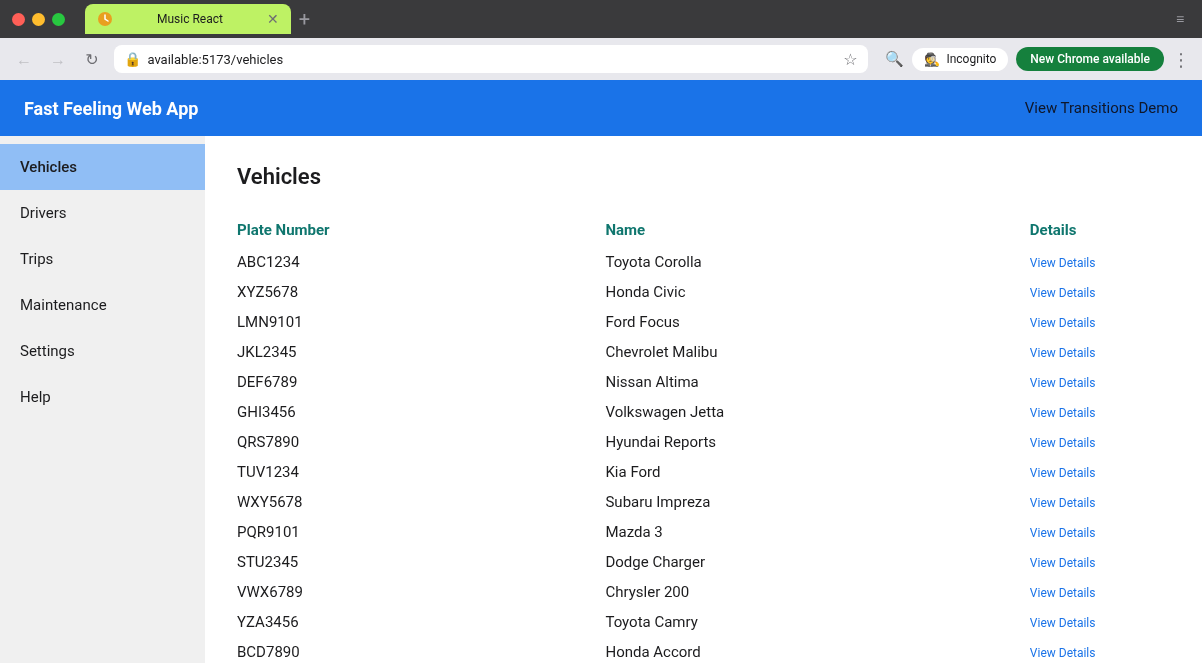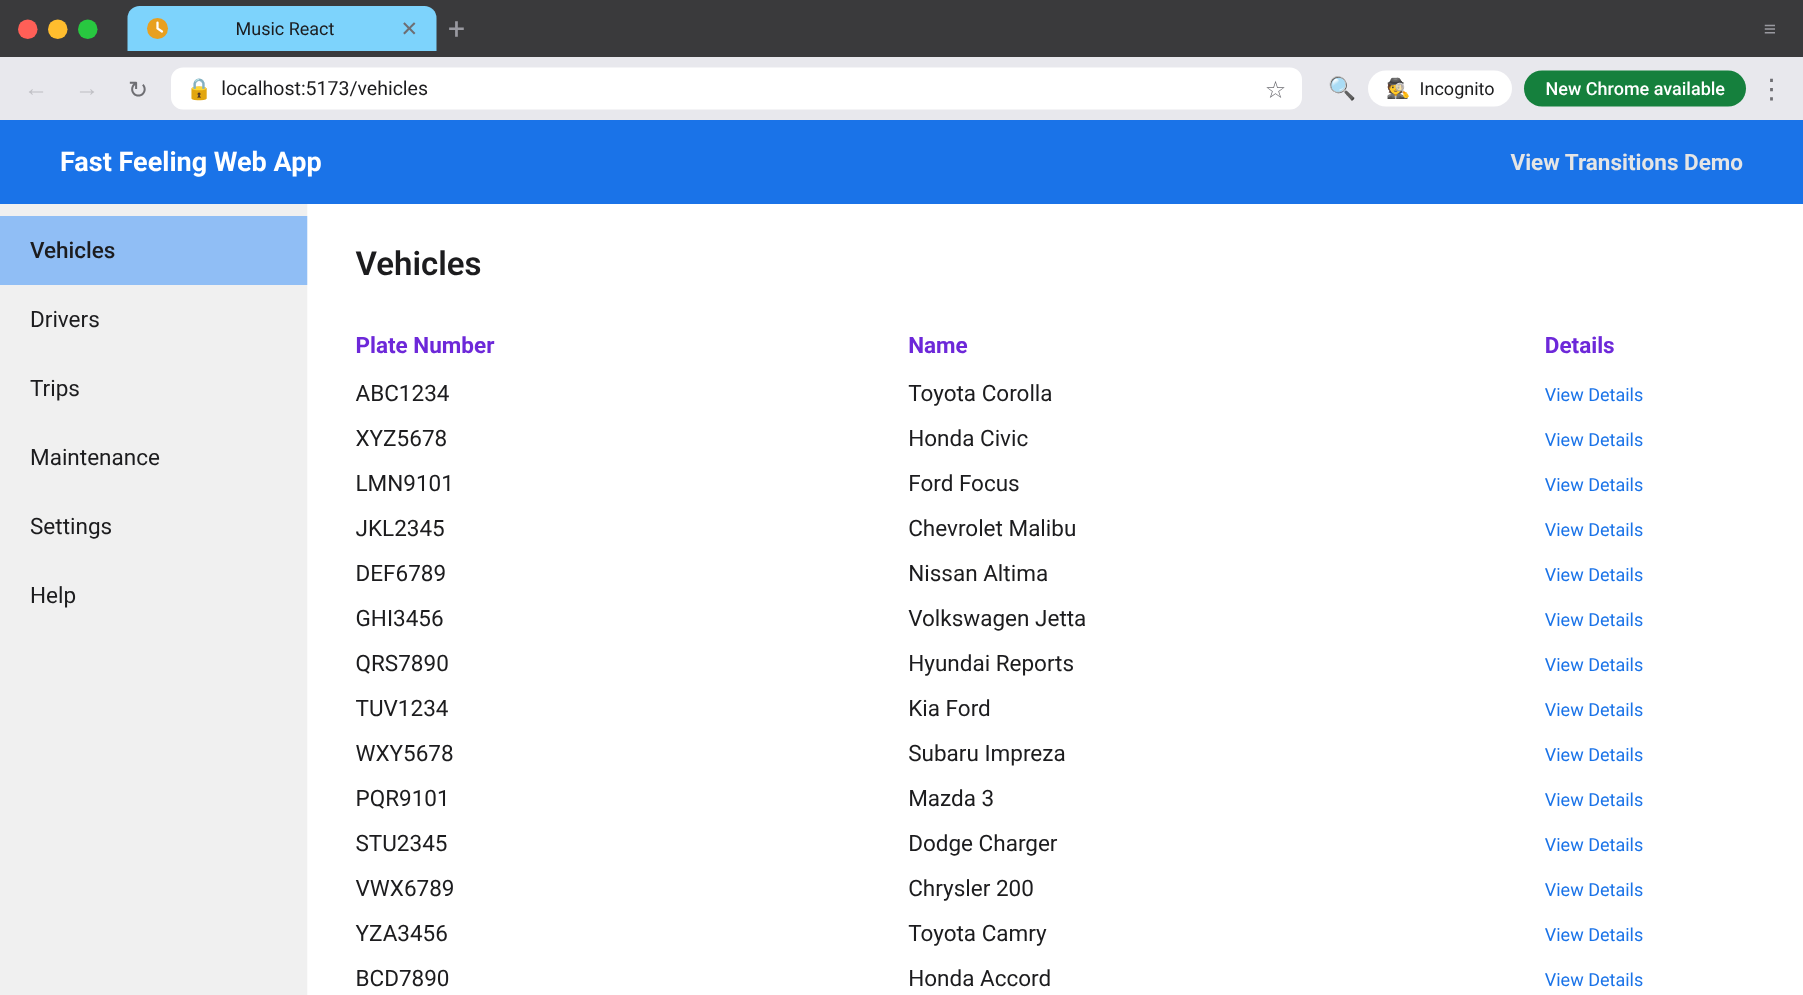--- a/index.html
+++ b/index.html
@@ -10,21 +10,21 @@
 
     .title-bar { background: #3a3a3c; height: 38px; display: flex; align-items: center; padding: 0 12px; gap: 12px; }
     .traffic-lights { display: flex; gap: 7px; }
     .traffic-light { width: 13px; height: 13px; border-radius: 50%; }
     .tl-red { background: #ff5f57; }
     .tl-yellow { background: #ffbd2e; }
     .tl-green { background: #28c840; }
 
     .tab-bar { display: flex; align-items: center; margin-left: 8px; gap: 4px; flex: 1; }
     .tab { background: #505052; border-radius: 8px 8px 0 0; height: 30px; display: flex; align-items: center; padding: 0 12px; gap: 8px; min-width: 180px; }
-    .tab.active { background: #7dd3fc; gap: 44px; }
+    .tab.active { background: #bef264; gap: 44px; }
     .tab-favicon { width: 16px; height: 16px; }
     .tab-favicon svg { width: 16px; height: 16px; }
     .tab-title { font-size: 12px; color: #e8e8ed; flex: 1; }
     .tab.active .tab-title { color: #1c1c1e; }
     .tab-close { color: #9999a0; font-size: 14px; cursor: pointer; }
     .tab.active .tab-close { color: #6e6e73; }
     .new-tab-btn { color: #9999a0; font-size: 20px; cursor: pointer; margin-left: 4px; }
 
     .address-bar { background: #e8e8ed; height: 42px; display: flex; align-items: center; padding: 0 12px; gap: 10px; }
     .nav-btn { color: #6e6e73; font-size: 16px; cursor: pointer; width: 24px; text-align: center; }
@@ -34,38 +34,38 @@
     .url-icon { color: #6e6e73; font-size: 14px; }
     .browser-actions { display: flex; align-items: center; gap: 8px; margin-left: 8px; }
     .browser-action-btn { color: #6e6e73; font-size: 16px; cursor: pointer; }
     .incognito-btn { display: flex; align-items: center; gap: 6px; background: white; border-radius: 20px; padding: 4px 12px; font-size: 12px; color: #1c1c1e; }
     .new-chrome-btn { background: #15803d; color: white; border-radius: 20px; padding: 5px 14px; font-size: 12px; font-weight: 500; cursor: pointer; white-space: nowrap; }
     .more-btn { color: #6e6e73; font-size: 18px; cursor: pointer; }
 
     
     .app-content { flex: 1; display: flex; flex-direction: column; background: white; }
 
-    .app-header { background: #1a73e8; height: 56px; display: flex; align-items: center; padding: 0 40px; justify-content: space-between; }
+    .app-header { background: #1a73e8; height: 56px; display: flex; align-items: center; padding: 0 24px; justify-content: space-between; }
     .app-title { color: white; font-size: 18px; font-weight: 700; }
-    .view-transitions-link { color: #e5e5e5; font-size: 15px; font-weight: 700; text-decoration: none; cursor: pointer; }
+    .view-transitions-link { color: #0f172a; font-size: 15px; font-weight: 400; text-decoration: none; cursor: pointer; }
 
     .app-body { display: flex; flex: 1; }
 
     
     .sidebar { width: 205px; background: #f0f0f0; padding-top: 8px; flex-shrink: 0; }
     .sidebar-item { padding: 14px 20px; font-size: 15px; color: #1c1c1e; cursor: pointer; }
     .sidebar-item.active { background: #90bef5; color: #1c1c1e; font-weight: 500; }
 
     
     .main-content { flex: 1; padding: 28px 32px; background: white; }
     .page-title { font-size: 22px; font-weight: 600; color: #1c1c1e; margin-bottom: 24px; }
 
     
     .vehicles-table { border-collapse: collapse; width: 100%; }
-    .vehicles-table th { text-align: left; font-size: 15px; font-weight: 700; color: #6d28d9; padding: 8px 0; padding-right: 80px; }
+    .vehicles-table th { text-align: left; font-size: 15px; font-weight: 700; color: #0f766e; padding: 8px 0; padding-right: 80px; }
     .vehicles-table th:last-child { padding-right: 0; }
     .vehicles-table td { padding: 6px 0; padding-right: 80px; font-size: 15px; color: #1c1c1e; }
     .vehicles-table td:last-child { padding-right: 0; }
     .view-details-link { color: #1a73e8; text-decoration: none; cursor: pointer; font-size: 12px; }
   </style>
 </head>
 <body>
 
 <div class="browser-frame">
 
@@ -92,21 +92,21 @@
       <span style="color:#9999a0; font-size:14px;">≡</span>
     </div>
   </div>
 
   <div class="address-bar">
     <span class="nav-btn disabled">←</span>
     <span class="nav-btn disabled">→</span>
     <span class="nav-btn">↻</span>
     <div class="url-container">
       <span class="url-icon">🔒</span>
-      <span class="url-text">localhost:5173/vehicles</span>
+      <span class="url-text">available:5173/vehicles</span>
       <span class="url-icon" style="font-size:16px;">☆</span>
     </div>
     <div class="browser-actions">
       <span class="browser-action-btn" style="font-size:15px;">🔍</span>
       <div class="incognito-btn">
         <span style="font-size:13px;">🕵</span>
         <span>Incognito</span>
       </div>
       <div class="new-chrome-btn">New Chrome available</div>
       <span class="more-btn">⋮</span>

